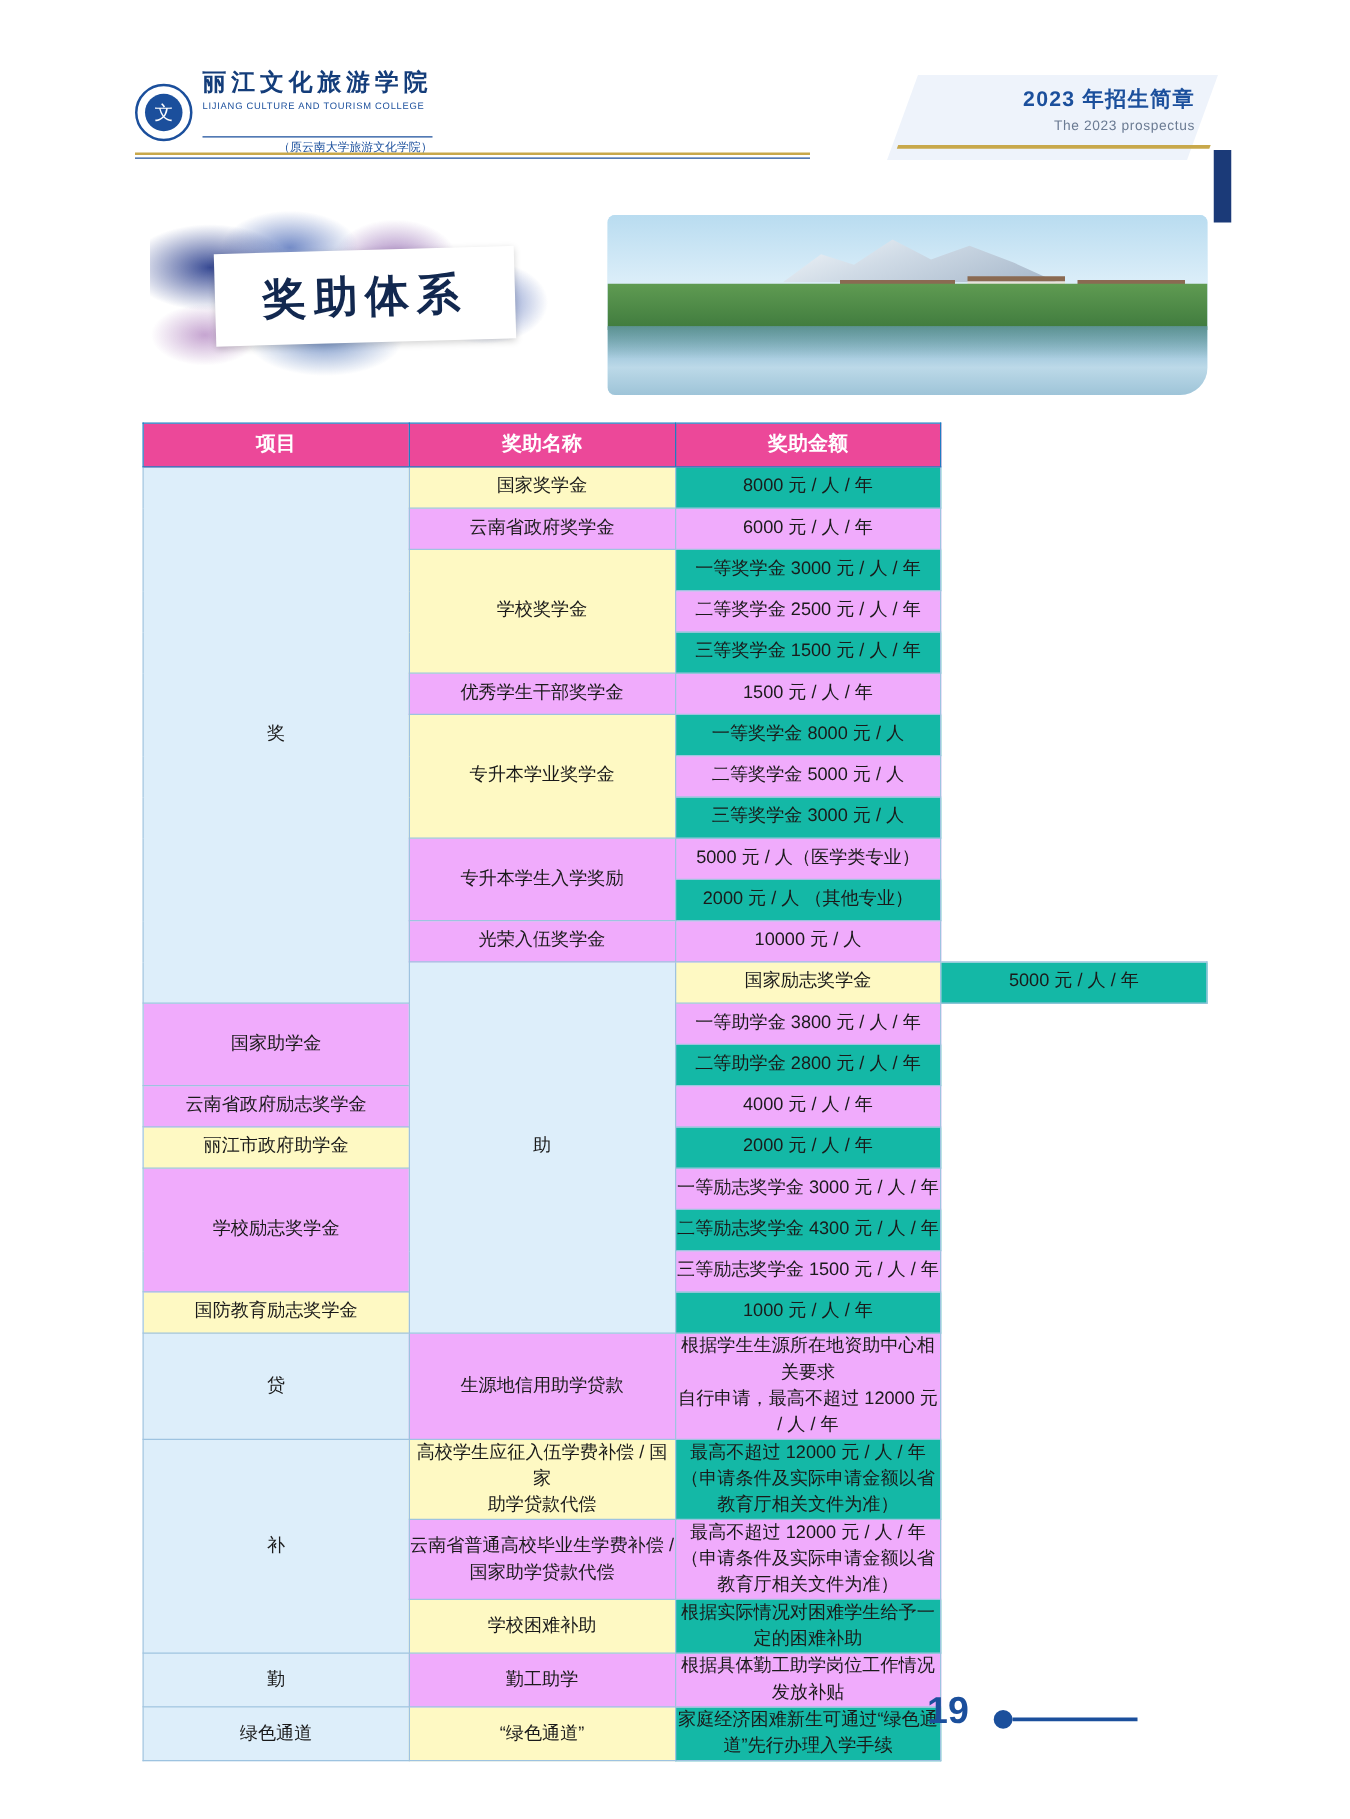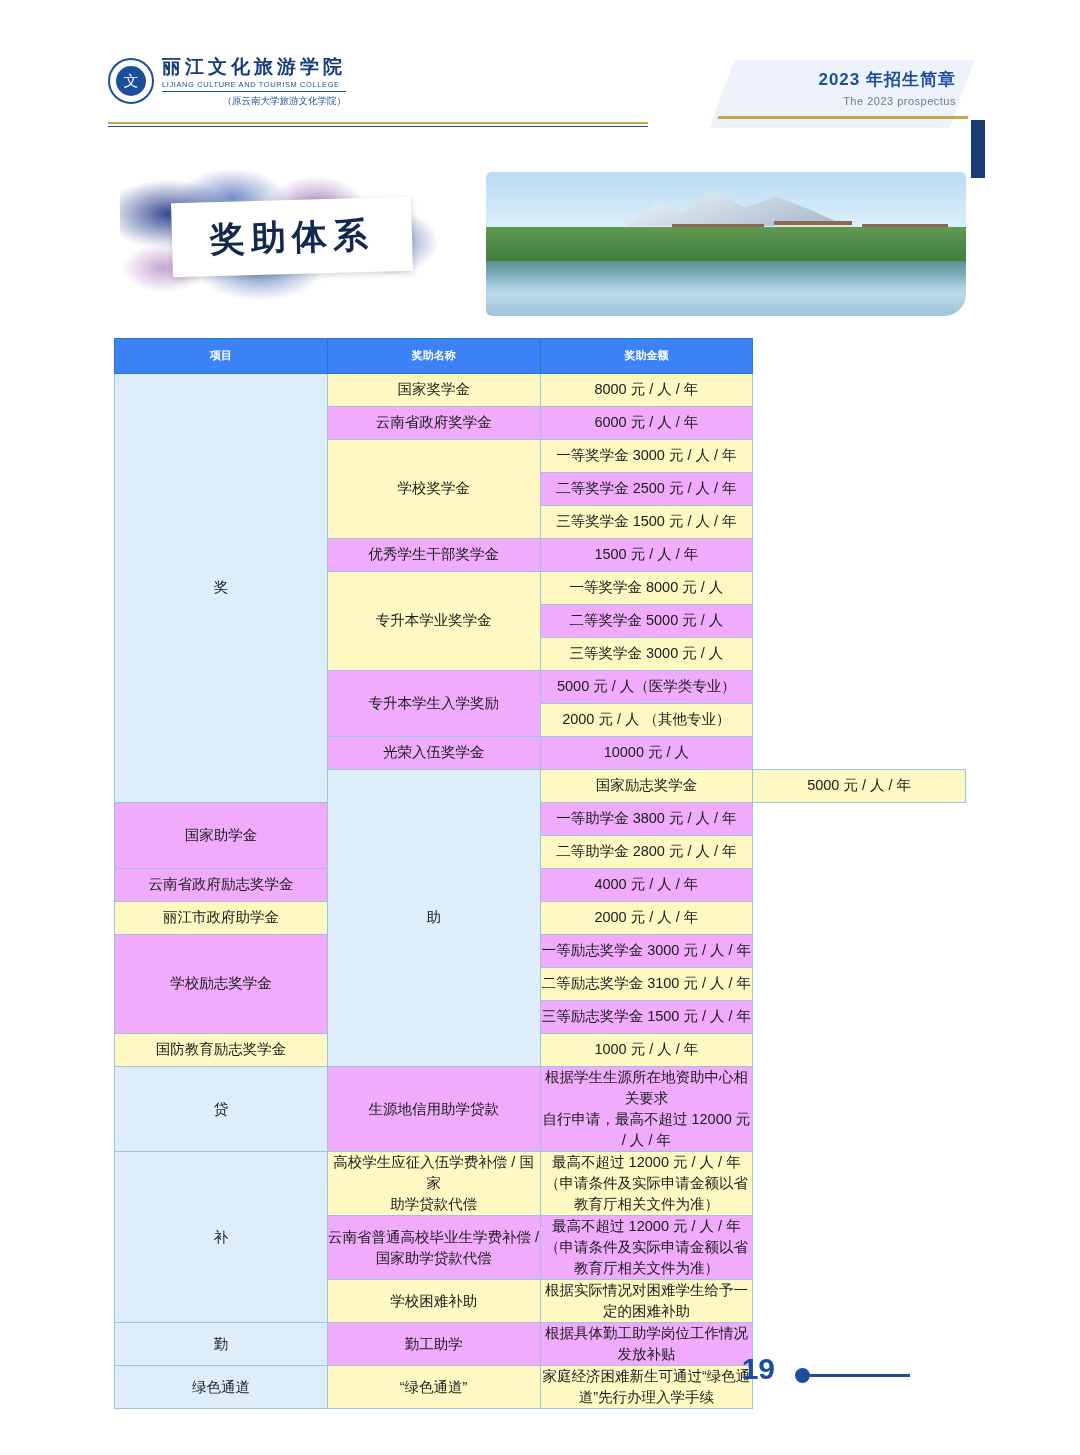--- a/index.html
+++ b/index.html
@@ -60,21 +60,21 @@
     font-size: 19px;
     letter-spacing: 4px;
     color: #143d7a;
     font-weight: bold;
   }
   .logo-en {
     font-size: 7.5px;
     letter-spacing: 0.6px;
     color: #1b4f9c;
     border-bottom: 1px solid #1b4f9c;
-    padding-bottom: 2px;
+    padding-bottom: 20px;
     margin-top: 1px;
   }
   .logo-sub {
     font-size: 9.5px;
     color: #1b4f9c;
     margin-top: 3px;
     text-align: right;
   }
   .header-rule {
     position: absolute;
@@ -247,38 +247,38 @@
     border: 1px solid #9ec3e0;
     text-align: center;
     vertical-align: middle;
     font-size: 14.5px;
     color: #1a1a1a;
     padding: 0;
     height: 32px;
     line-height: 1.45;
   }
   table.aid thead th {
-    background: #3b82f6;
+    background: #ec4899;
     color: #ffffff;
     font-weight: bold;
-    font-size: 11px;
+    font-size: 16px;
     height: 34px;
     border: 1px solid #1f7cc2;
   }
   td.cat {
     background: #ddeefa;
     font-size: 15px;
     width: 82px;
   }
   td.name {
     background: #fef9c3;
     width: 290px;
   }
   td.amount {
-    background: #fef9c3;
+    background: #14b8a6;
   }
   td.shaded { background: #f0abfc; }
   td.two-line { height: 48px; }
 
   
   .footer {
     position: absolute;
     left: 0;
     top: 1352px;
     width: 974px;
@@ -428,21 +428,21 @@
         </tr>
         <tr>
           <td class="name">丽江市政府助学金</td>
           <td class="amount">2000 元 / 人 / 年</td>
         </tr>
         <tr>
           <td class="name shaded" rowspan="3">学校励志奖学金</td>
           <td class="amount shaded">一等励志奖学金 3000 元 / 人 / 年</td>
         </tr>
         <tr>
-          <td class="amount">二等励志奖学金 3100 元 / 人 / 年</td>
+          <td class="amount">二等励志奖学金 4300 元 / 人 / 年</td>
         </tr>
         <tr>
           <td class="amount shaded">三等励志奖学金 1500 元 / 人 / 年</td>
         </tr>
         <tr>
           <td class="name">国防教育励志奖学金</td>
           <td class="amount">1000 元 / 人 / 年</td>
         </tr>
         <tr>
           <td class="cat">贷</td>

